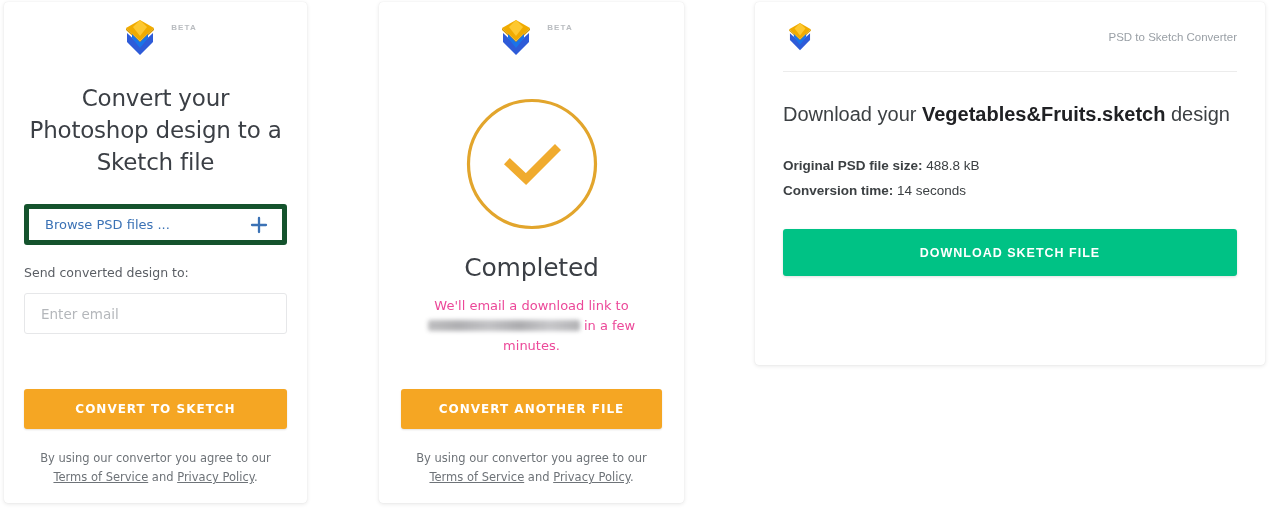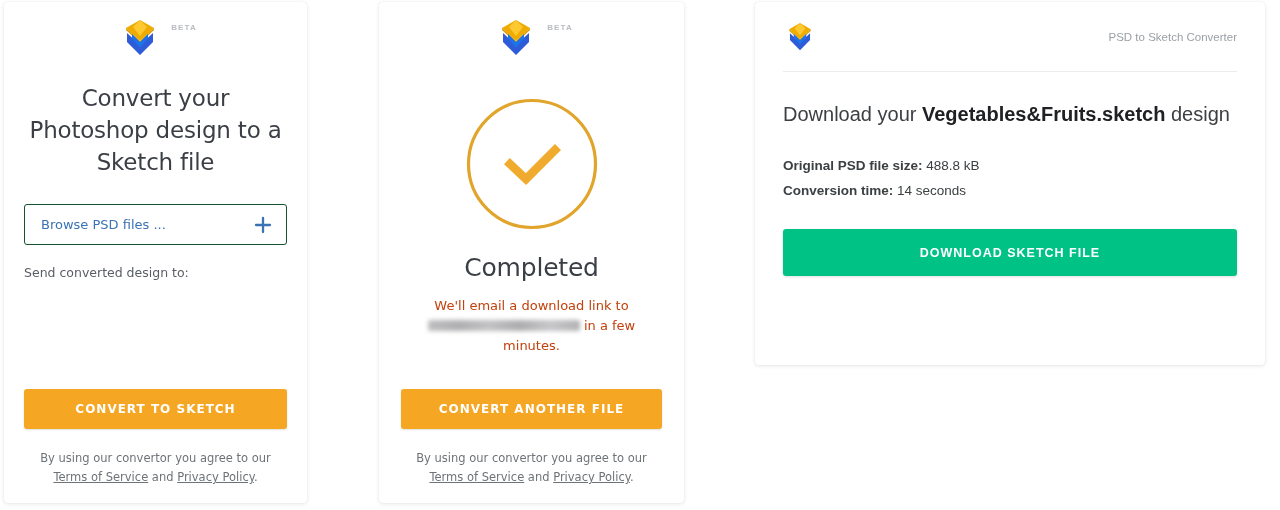--- a/index.html
+++ b/index.html
@@ -61,21 +61,21 @@
     line-height: 32px;
     color: #3b3f45;
     font-weight: 400;
     text-align: center;
     margin: 22px 0 0 0;
     letter-spacing: -0.2px;
   }
   .browse-box {
     margin: 26px 0 0 0;
     height: 41px;
-    border: 1px solid #14532d;
+    border: 5px solid #14532d;
     border-radius: 3px;
     display: flex;
     align-items: center;
     justify-content: space-between;
     padding: 0 14px 0 16px;
     box-sizing: border-box;
     background: #fff;
     cursor: pointer;
   }
   .browse-label {
@@ -148,21 +148,21 @@
     font-size: 25px;
     color: #3b3f45;
     text-align: center;
     font-weight: 400;
     margin: 23px 0 0 0;
     letter-spacing: -0.2px;
   }
   .sub-msg {
     font-family: "DejaVu Sans", sans-serif;
     font-size: 13px;
-    color: #c2410c;
+    color: #ec4899;
     text-align: center;
     line-height: 20px;
     margin: 14px 0 0 0;
   }
   .redacted {
     display: inline-block;
     width: 152px;
     height: 11px;
     vertical-align: -1px;
     border-radius: 2px;
@@ -253,20 +253,21 @@
 
       <div class="browse-box">
         <span class="browse-label">Browse PSD files ...</span>
         <svg class="plus-icon" width="18" height="18" viewBox="0 0 18 18">
           <path d="M9 2 V16 M2 9 H16" stroke="#3b72b5" stroke-width="2.3" stroke-linecap="round"></path>
         </svg>
       </div>
 
       <div class="field-label">Send converted design to:</div>
 
+      <input class="email-input" type="text" placeholder="Enter email" style="">
     </div>
 
     <div class="abs-bottom">
       <button class="btn-amber">Convert to Sketch</button>
       <div class="legal">
         <span>By using our convertor you agree to our</span><br>
         <a href="#">Terms of Service</a>
         <span>and</span>
         <a href="#">Privacy Policy</a><span>.</span>
       </div>

